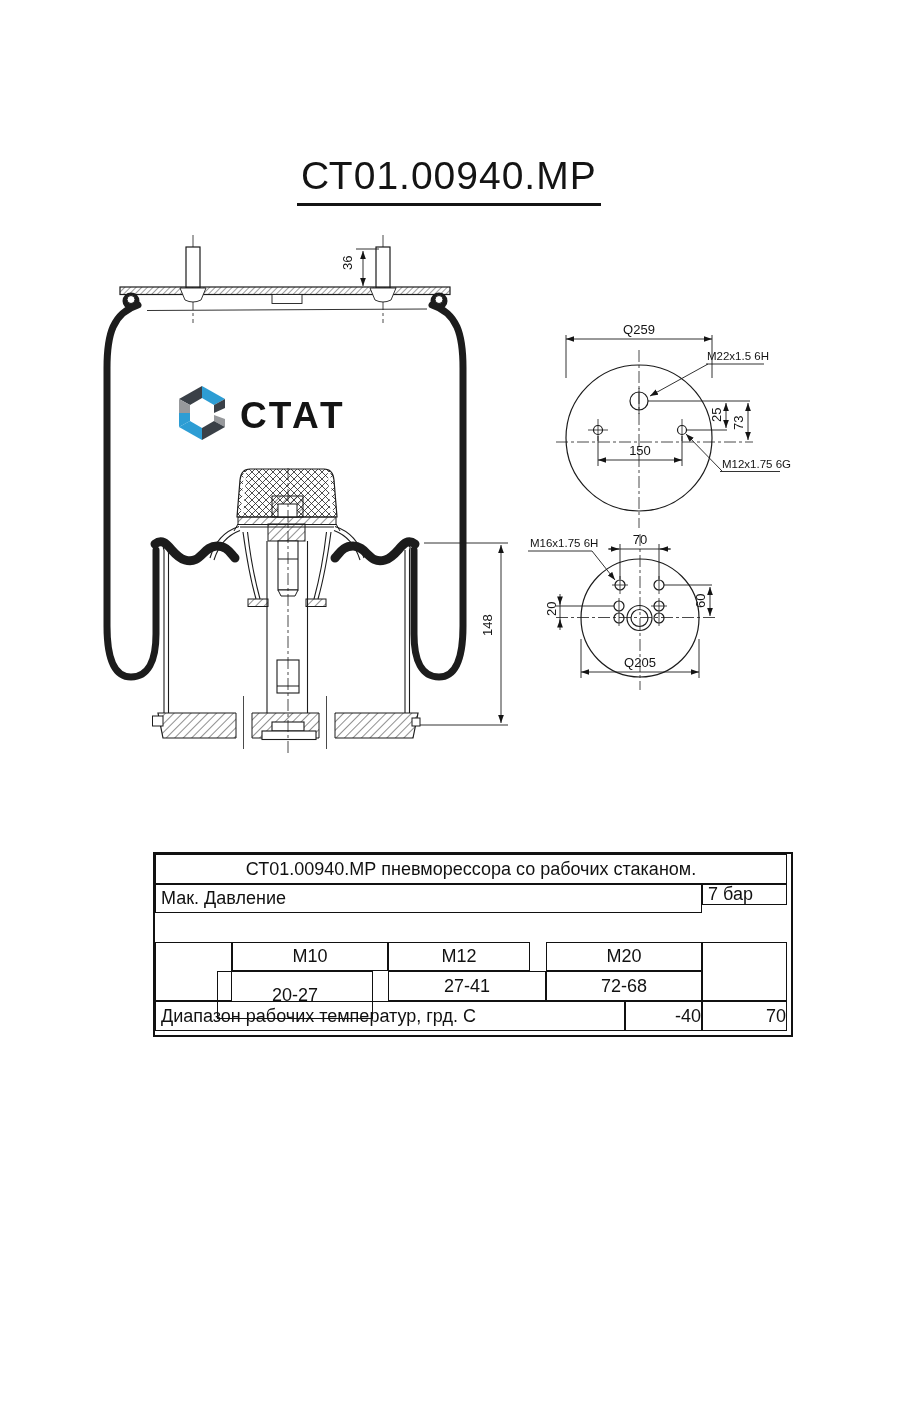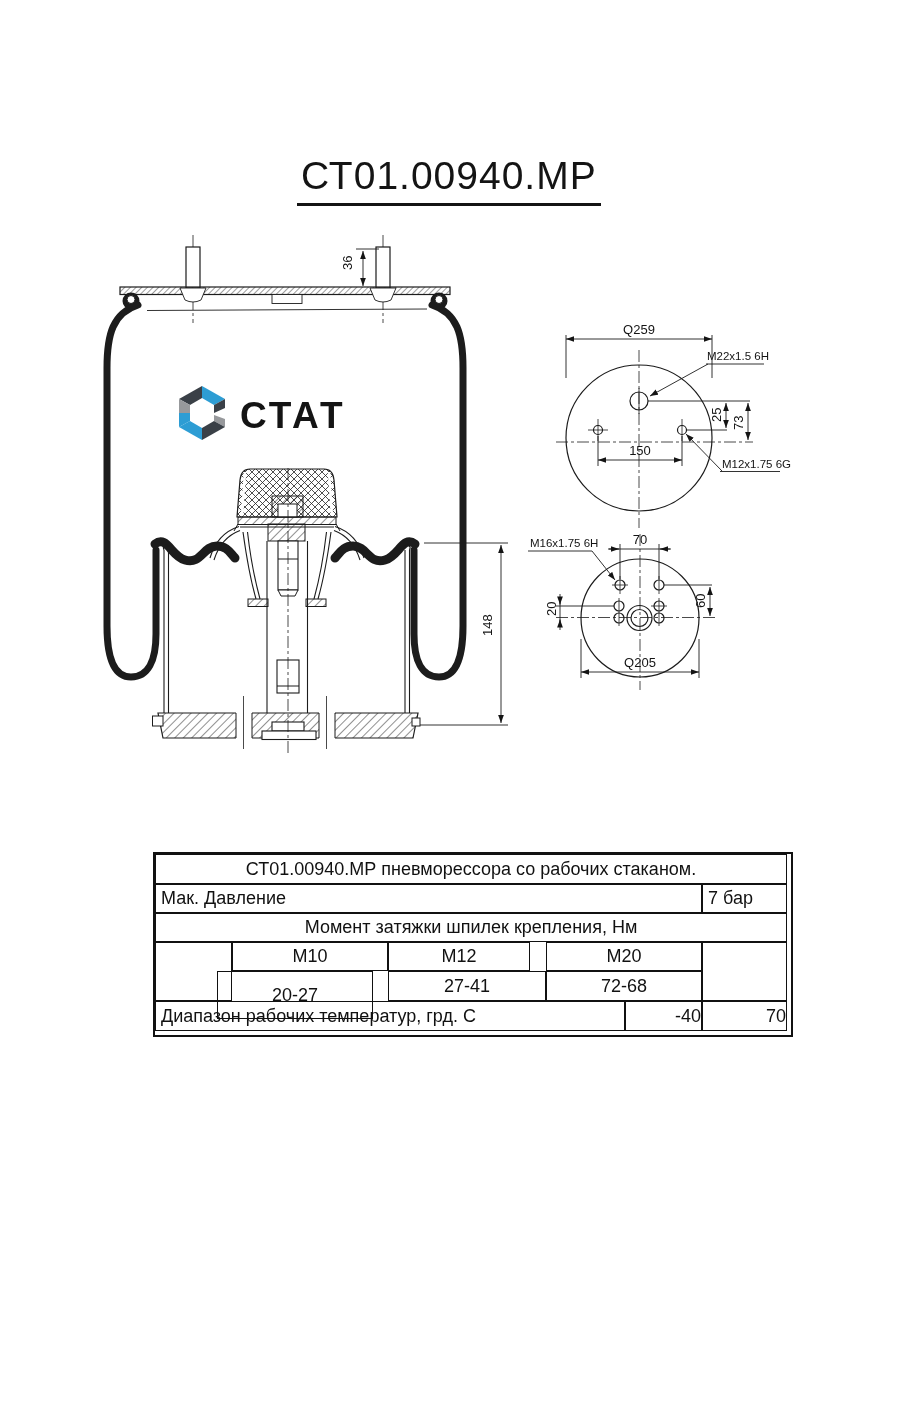--- a/index.html
+++ b/index.html
@@ -227,23 +227,22 @@
         <path d="M581,634 H699" marker-start="url(#arr)" marker-end="url(#arr)"></path>
       </g>
       <text class="dim" x="640" y="629" text-anchor="middle">Q205</text>
     </g>
   </svg>
 
   <div class="spec">
     <div class="cell" style="left:0;top:0;width:632px;height:30px">СТ01.00940.МР пневморессора со рабочих стаканом.</div>
 
     <div class="cell l" style="left:0;top:30px;width:547px;height:29px">Мак. Давление</div>
-    <div class="cell l" style="left:547px;top:30px;width:85px;height:29px">7 бар</div>
-
-    <div class="cell" style="left:0;top:59px;width:632px;height:29px">Момент затяжки шпилек крепления, Нм</div>
+    <div class="cell l" style="left:547px;top:30px;width:85px;height:21px">7 бар</div>
+
 
     <div class="cell" style="left:0;top:88px;width:77px;height:59px"></div>
     <div class="cell" style="left:77px;top:88px;width:156px;height:29px">М10</div>
     <div class="cell" style="left:233px;top:88px;width:142px;height:29px">М12</div>
     <div class="cell" style="left:391px;top:88px;width:156px;height:29px">М20</div>
     <div class="cell" style="left:547px;top:88px;width:85px;height:59px"></div>
 
     <div class="cell" style="left:62px;top:117px;width:156px;height:48px">20-27</div>
     <div class="cell" style="left:233px;top:117px;width:158px;height:30px">27-41</div>
     <div class="cell" style="left:391px;top:117px;width:156px;height:30px">72-68</div>

